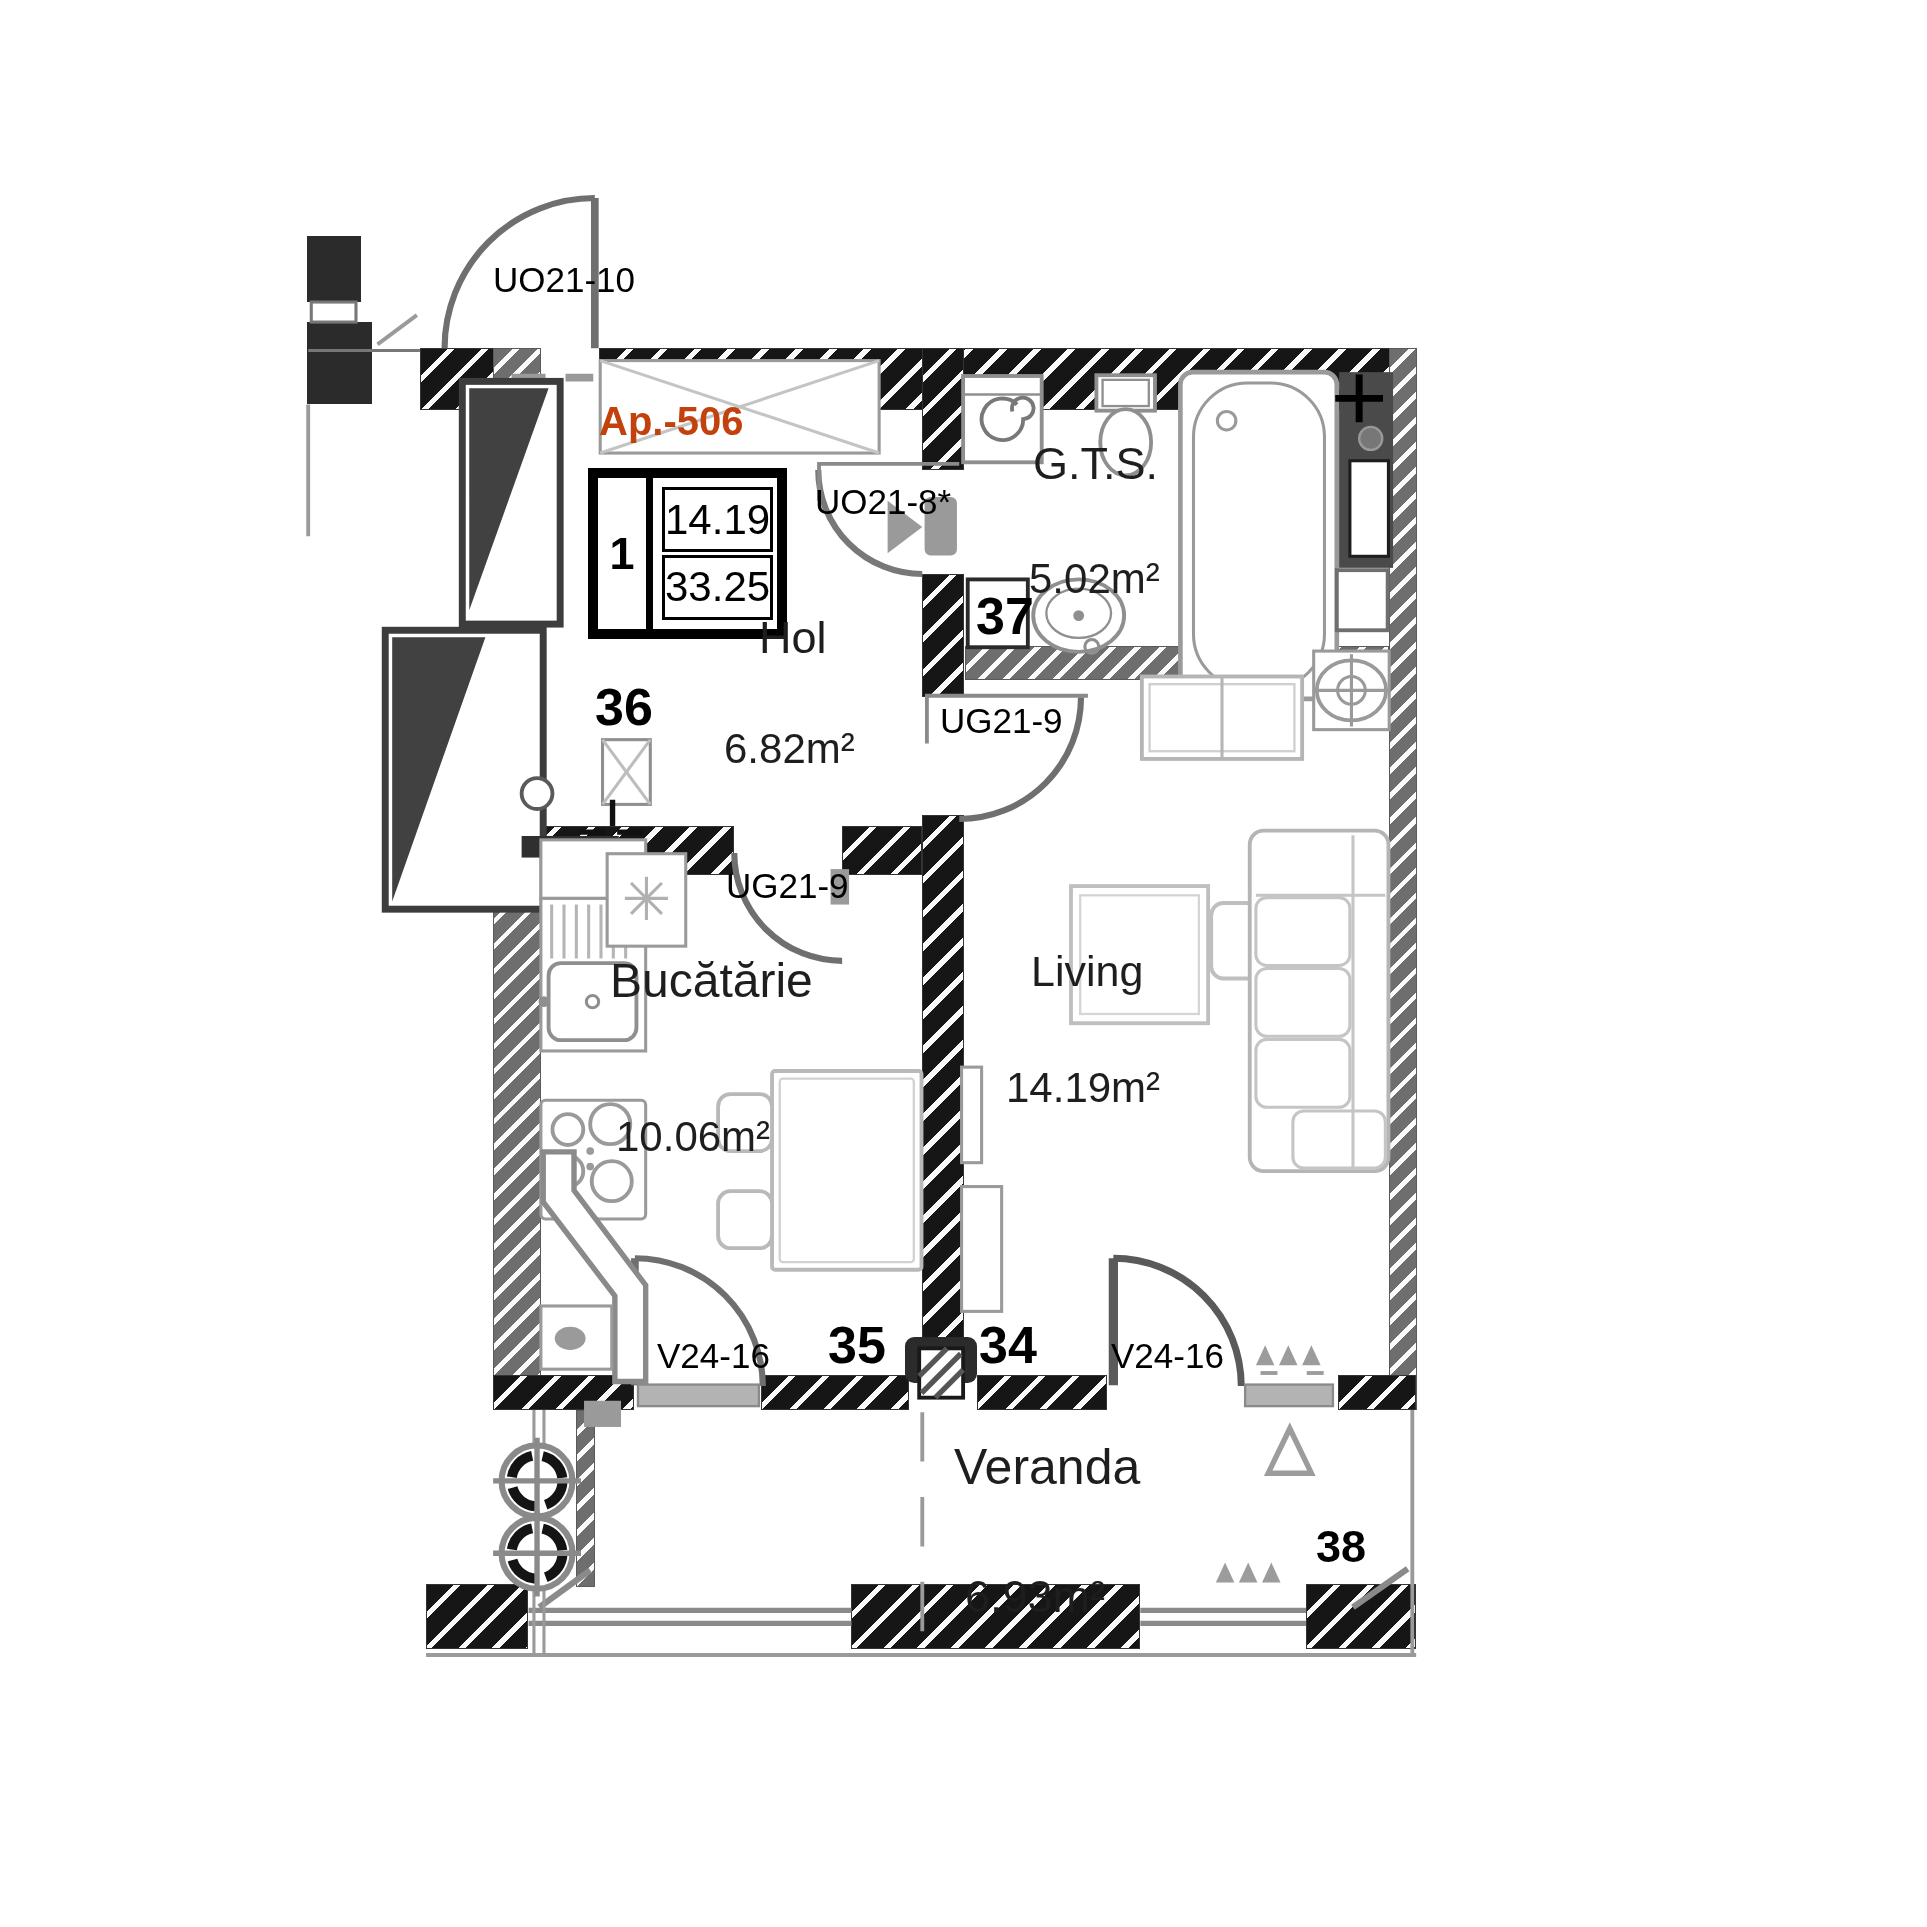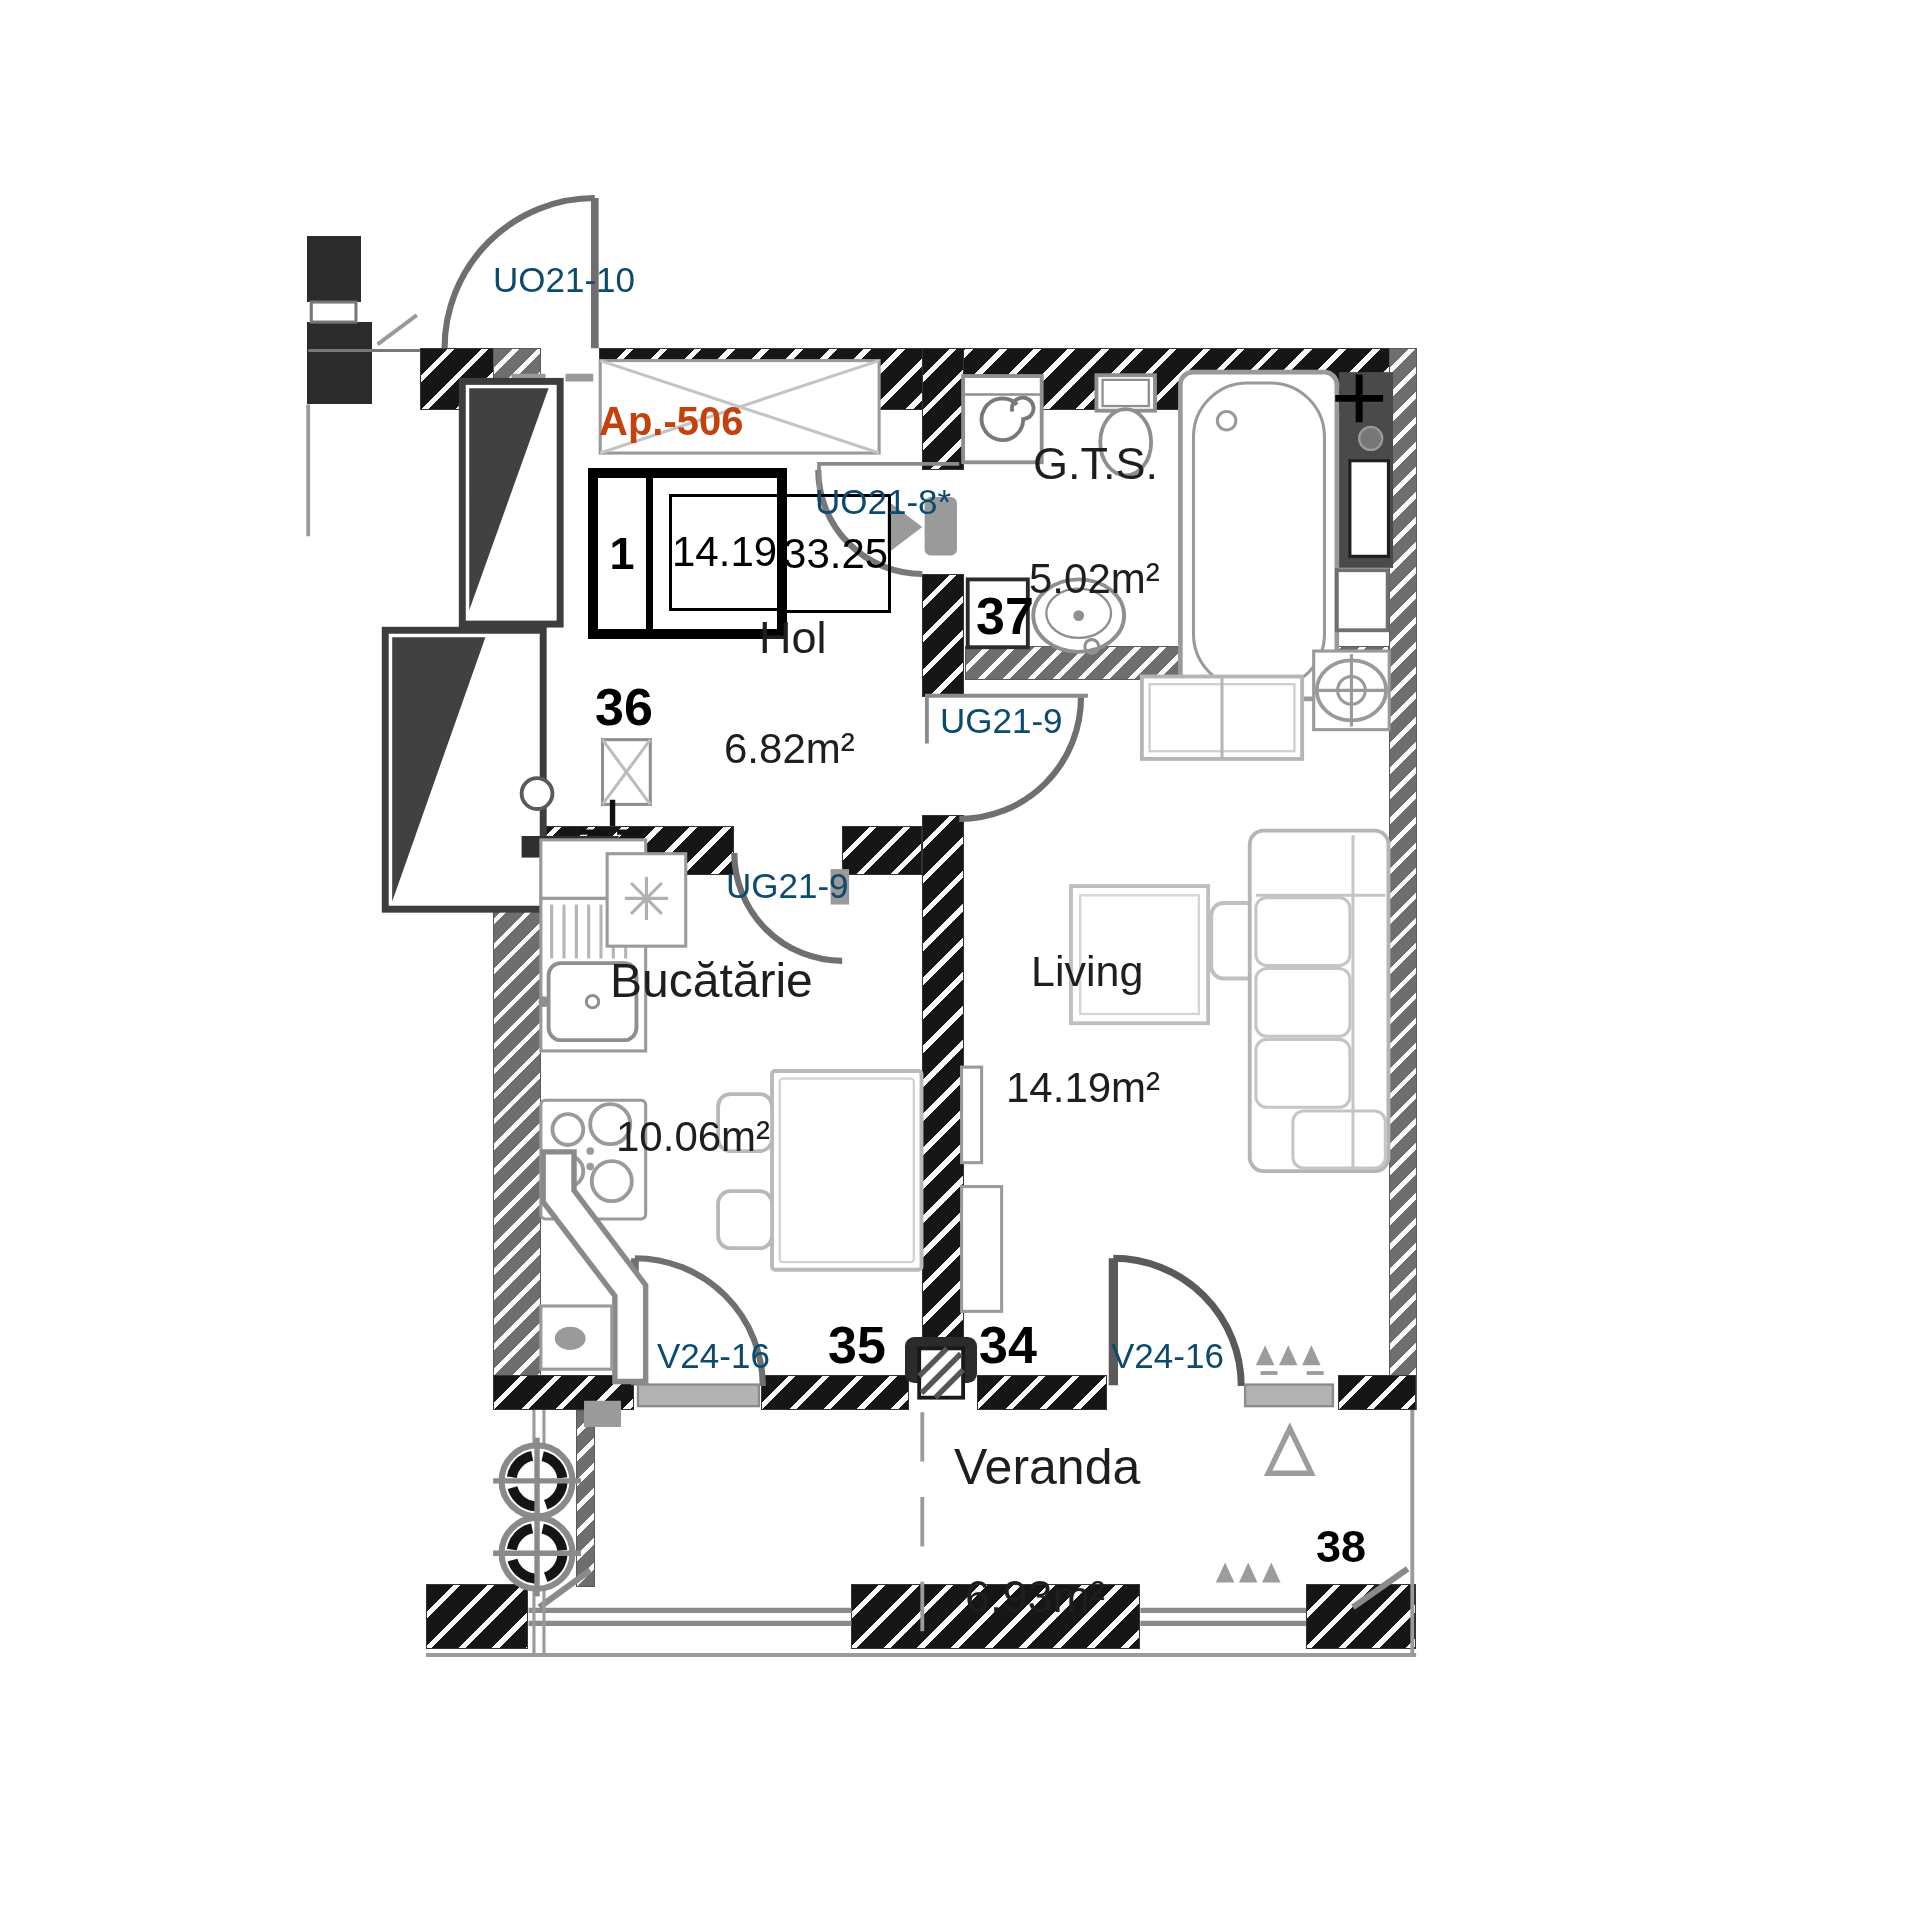--- a/index.html
+++ b/index.html
@@ -10,28 +10,28 @@
   .abs{position:absolute;box-sizing:border-box;}
   
   .wd{background:repeating-linear-gradient(135deg,#161616 0 18.5px,#fafafa 18.5px 24px);border:1.5px solid #333;}
   
   .wg{background:repeating-linear-gradient(135deg,#6e6e6e 0 13px,#fbfbfb 13px 17.7px);border:1.5px solid #5a5a5a;}
   .solid-dark{background:#2b2b2b;}
   .lbl{position:absolute;white-space:nowrap;color:#1e1e1e;line-height:1;}
   .room-name{font-size:45px;}
   .room-area{font-size:42px;margin-top:42px;}
   .room-num{font-size:52px;font-weight:bold;color:#000;}
-  .door-code{font-size:35px;color:#0c4a6e;}
+  .door-code{font-size:35px;color:#000000;}
   .title{font-size:40px;font-weight:bold;color:#c2410c;}
   
   .legend{position:absolute;left:588px;top:468px;width:179px;height:151px;
     border:10px solid #000;background:#fff;display:flex;}
   .legend .cell-rooms{flex:0 0 48px;display:flex;align-items:center;justify-content:center;
     font-size:45px;font-weight:bold;border-right:7px solid #000;}
-  .legend .col{flex:1;display:flex;padding:16px;}
+  .legend .col{flex:1;display:flex;flex-direction:column;padding:9px;}
   .legend .val{flex:1;border:3.9px solid #000;display:flex;align-items:center;justify-content:center;
     font-size:42px;}
   .legend .val.first{border-bottom-width:3.9px;margin-bottom:2.3px;}
   svg{position:absolute;left:0;top:0;}
 </style>
 </head>
 <body>
 
 <div class="stage">
 

